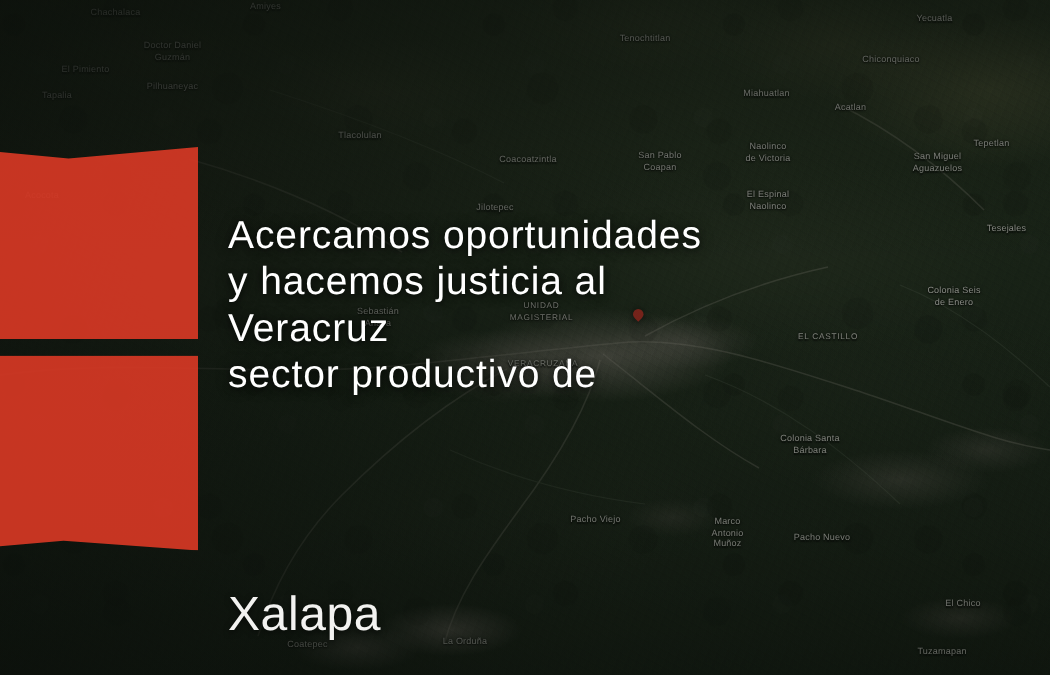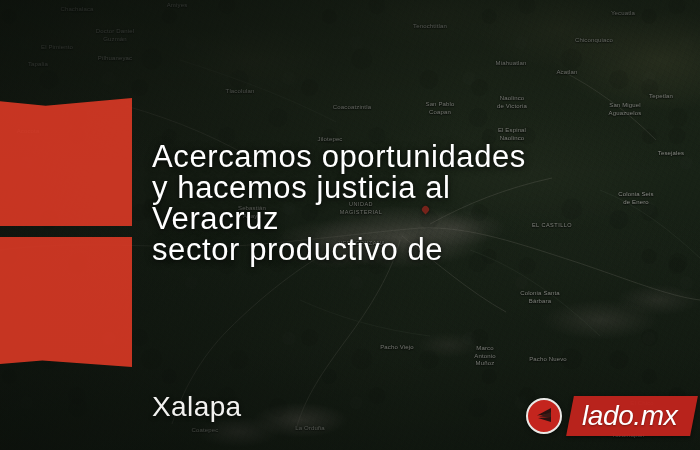--- a/index.html
+++ b/index.html
@@ -151,35 +151,35 @@
   }
 
   
   .headline {
     position: absolute;
     left: 152px;
     top: 141px;
     width: 440px;
     color: #ffffff;
     font-family: "Liberation Sans", sans-serif;
-    font-size: 31px;
+    font-size: 26px;
     font-weight: 400;
     line-height: 31px;
     letter-spacing: .6px;
     text-shadow: 0 1px 4px rgba(0,0,0,.62), 0 0 10px rgba(0,0,0,.38);
   }
 
   
   .city {
     position: absolute;
     left: 152px;
     top: 391px;
     color: #f2f2f0;
     font-family: "Liberation Sans", sans-serif;
-    font-size: 28px;
+    font-size: 32px;
     font-weight: 300;
     letter-spacing: .4px;
     text-shadow: 0 1px 4px rgba(0,0,0,.6);
   }
 
   
   .logo {
     position: absolute;
     left: 524px;
     top: 392px;
@@ -309,25 +309,14 @@
 
   <div class="headline">
     <div>Acercamos oportunidades</div>
     <div>y hacemos justicia al</div>
     <div>Veracruz</div>
     <div>sector productivo de</div>
   </div>
 
   <div class="city">Xalapa</div>
 
-  <div class="logo">
-    <div class="logo-plate"></div>
-    <div class="logo-badge">
-      <svg width="32" height="32" viewBox="0 0 32 32">
-        <path d="M23 8 L9 15.5 L23 14 Z" fill="#2a1210"></path>
-        <path d="M23 12 L11 16.5 L23 17.5 Z" fill="#3a1a16"></path>
-        <path d="M23 17 L10 18 L23 22 Z" fill="#2a1210"></path>
-      </svg>
-    </div>
-    <div class="logo-word">lado.mx</div>
-  </div>
 
 </div>
 
 </body></html>

